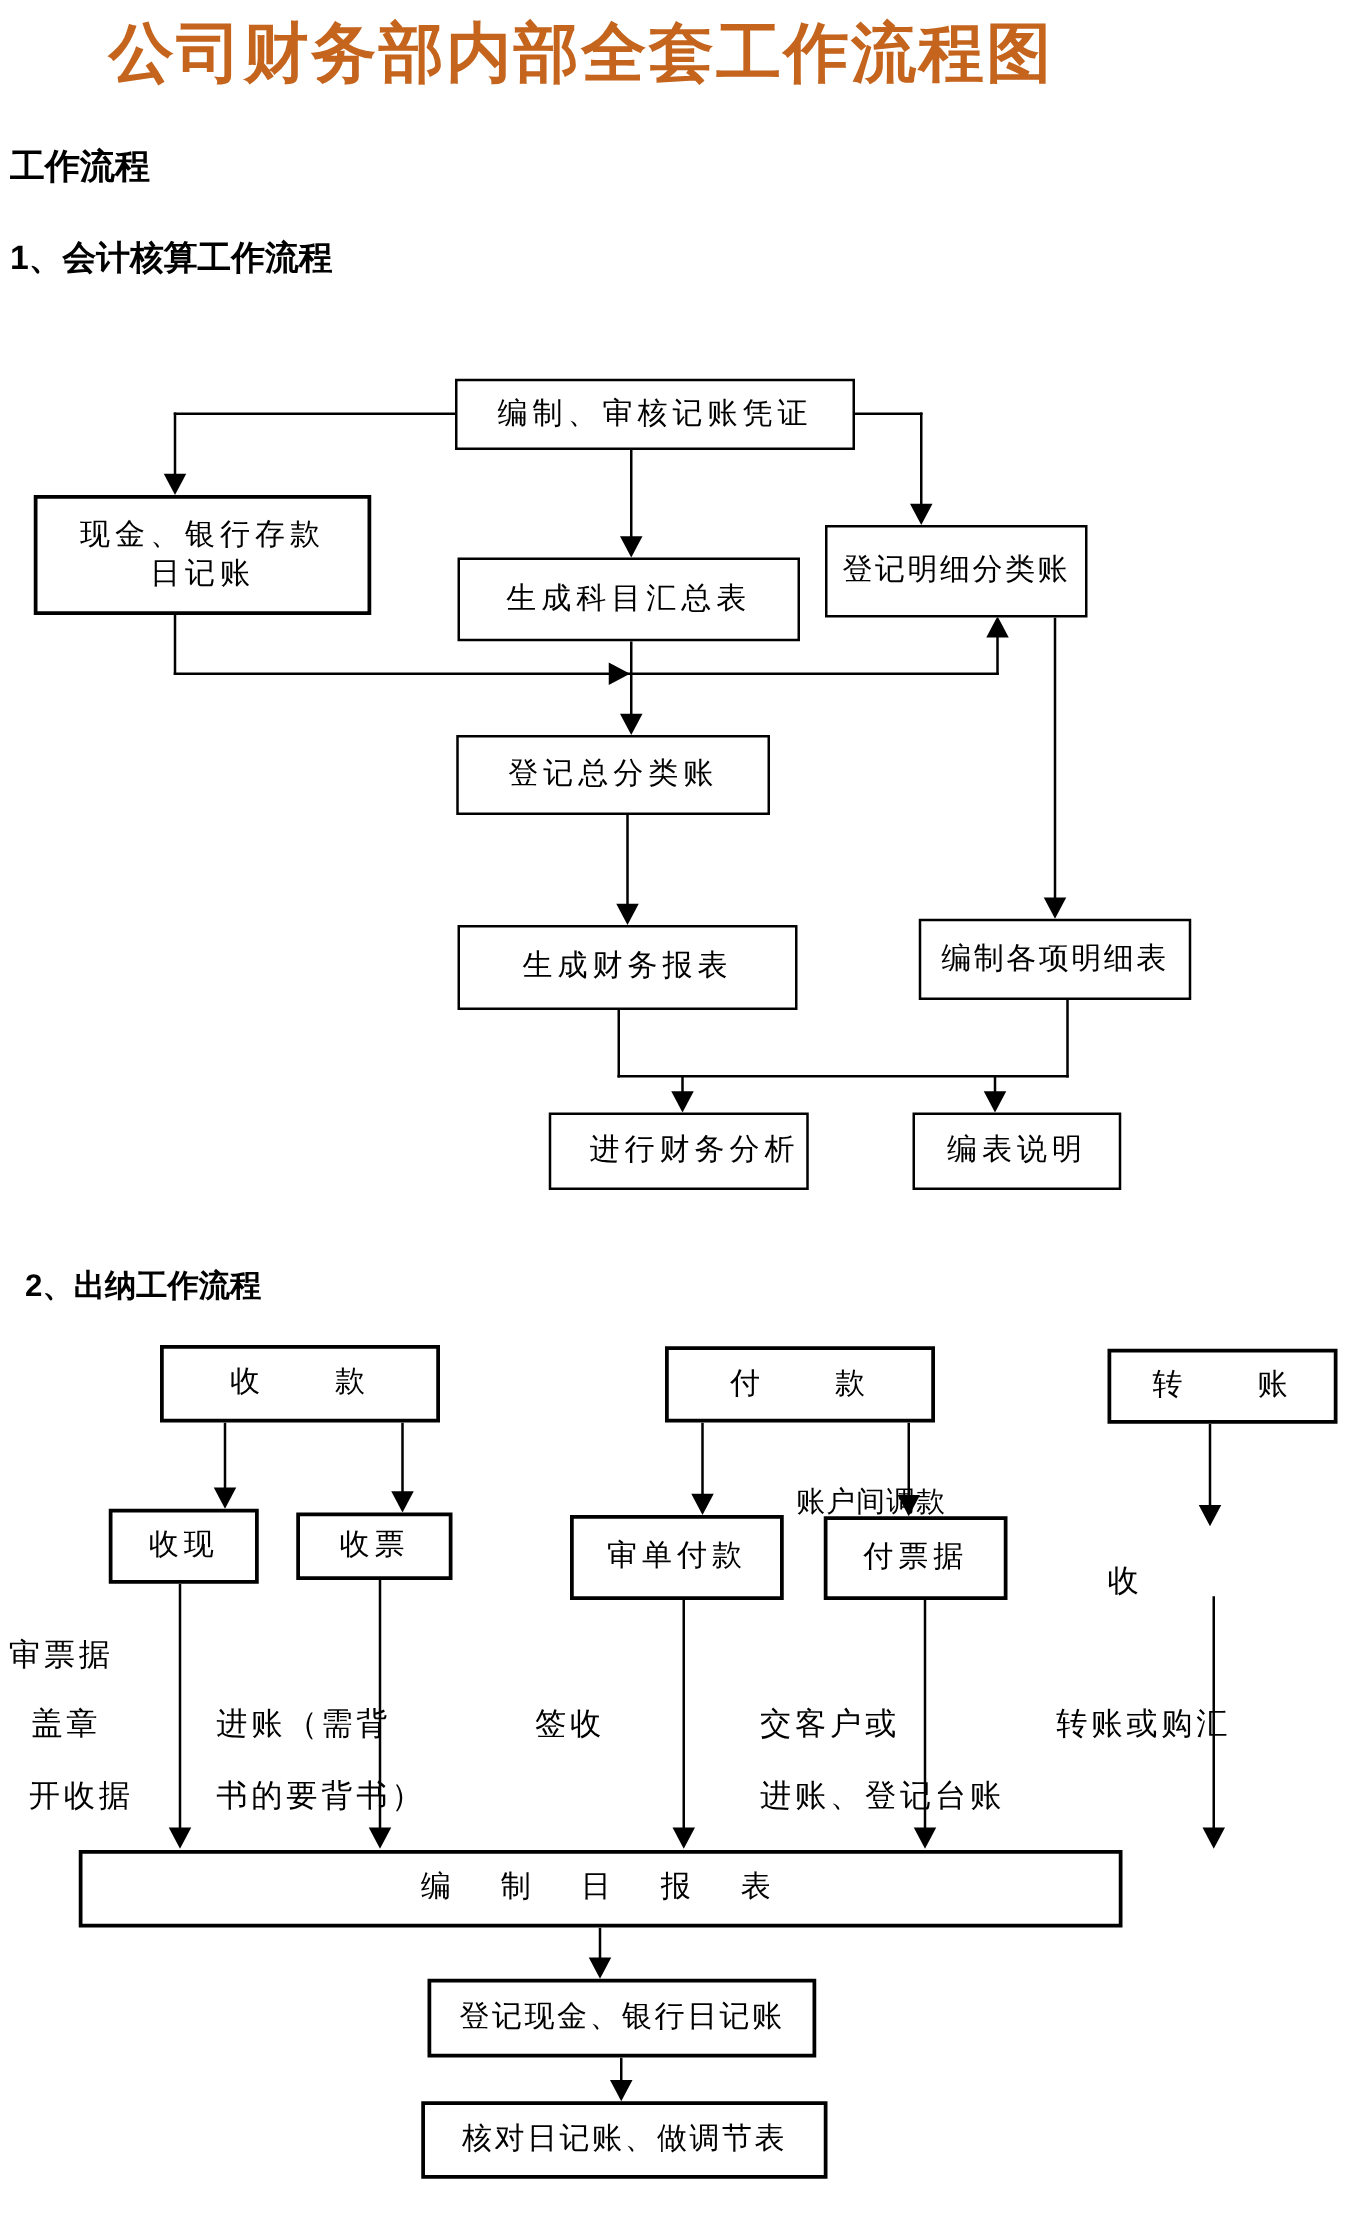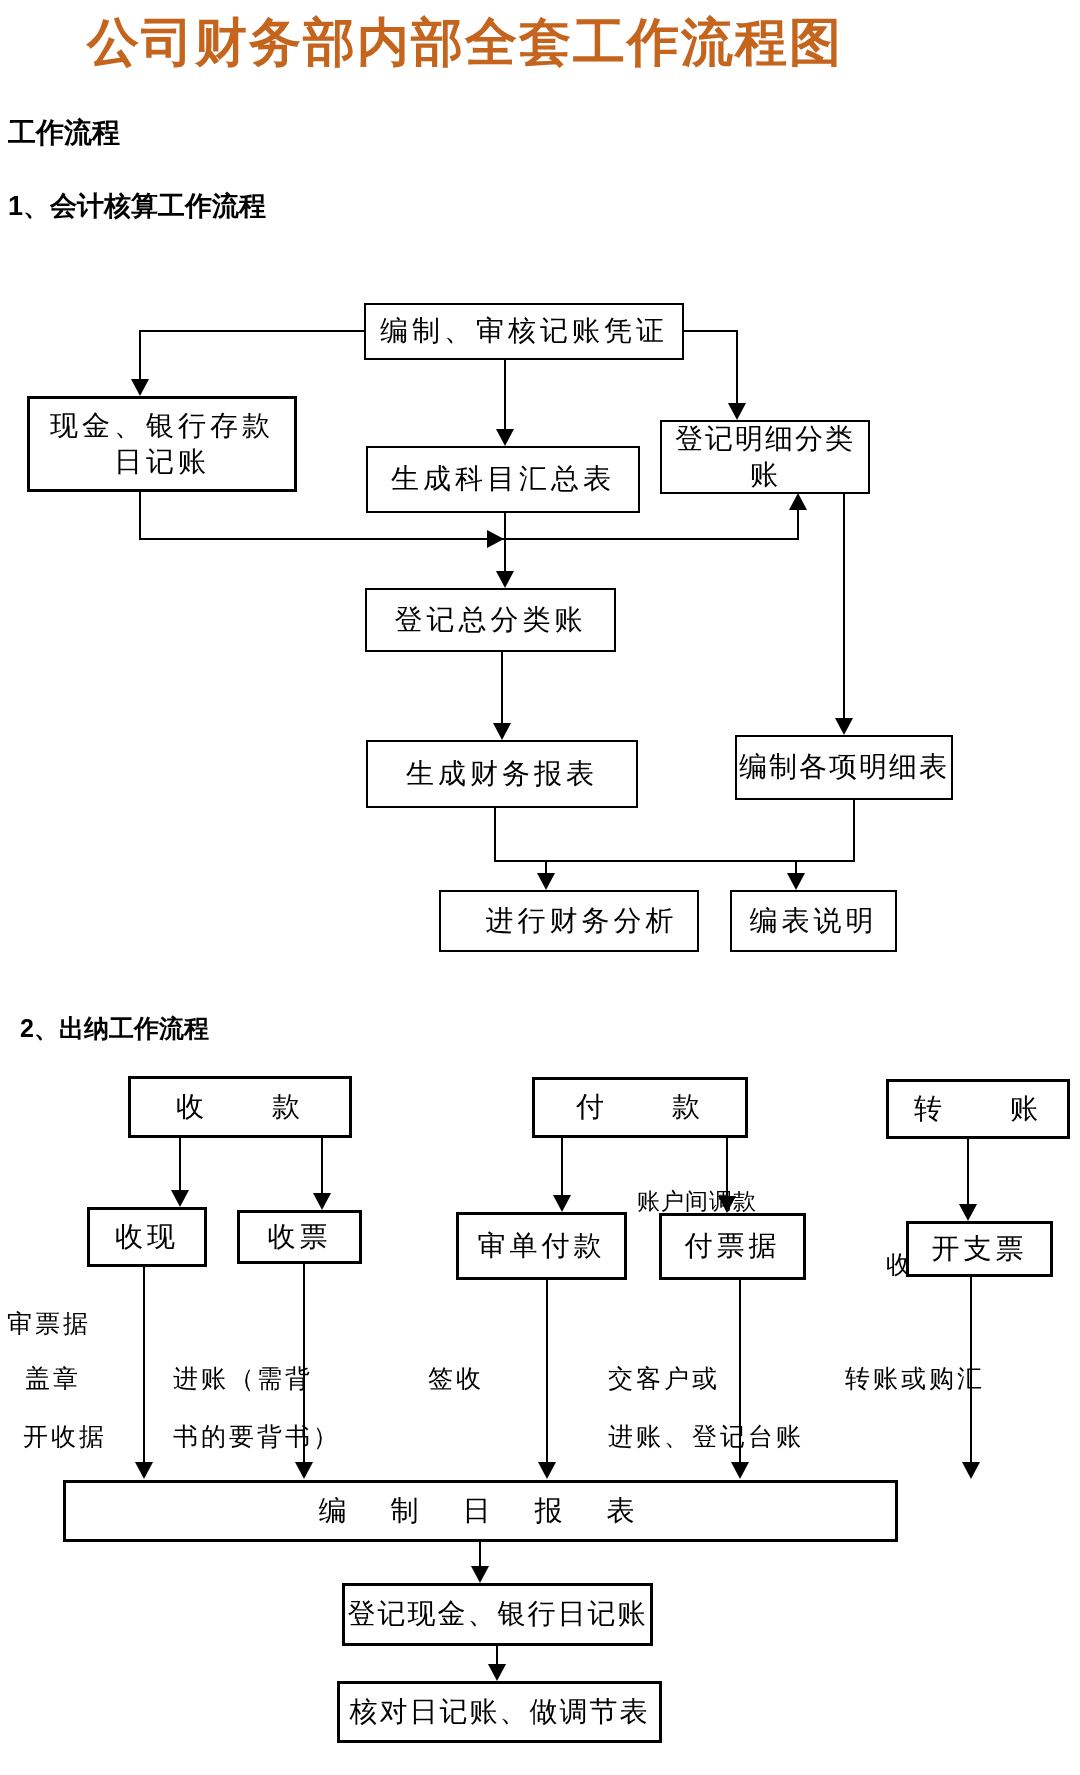--- a/index.html
+++ b/index.html
@@ -5,21 +5,21 @@
   html,body{margin:0;padding:0;background:#fff;}
   .page{position:relative;width:1080px;height:1775px;background:#fff;overflow:hidden;
         font-family:"Liberation Serif",serif;color:#000;}
   .title{position:absolute;top:8px;left:0;width:930px;text-align:center;
          font-family:"Liberation Sans",sans-serif;font-weight:bold;font-size:52px;
          letter-spacing:2px;}
   .h1{position:absolute;left:8px;top:114px;font-family:"Liberation Sans",sans-serif;
       font-weight:bold;font-size:28px;}
   .h2{position:absolute;font-family:"Liberation Sans",sans-serif;font-weight:bold;}
   .b{position:absolute;border:2px solid #000;background:#fff;display:flex;
-     align-items:center;justify-content:center;text-align:center;font-size:28px;
+     align-items:center;justify-content:center;text-align:center;font-size:24px;
      letter-spacing:4px;line-height:1.3;box-sizing:border-box;font-family:Liberation Serif, serif;}
   .b3{border-width:3px;}
   .col{flex-direction:column;}
   .v{position:absolute;width:2px;background:#000;}
   .h{position:absolute;height:2px;background:#000;}
   .ad{position:absolute;width:0;height:0;border-left:9px solid transparent;
       border-right:9px solid transparent;border-top:17px solid #000;}
   .au{position:absolute;width:0;height:0;border-left:9px solid transparent;
       border-right:9px solid transparent;border-bottom:17px solid #000;}
   .ar{position:absolute;width:0;height:0;border-top:9px solid transparent;
@@ -73,21 +73,21 @@
   <div class="b" style="left:364px;top:303px;width:320px;height:57px;">编制、审核记账凭证</div>
   <div class="b" style="left:366px;top:446px;width:274px;height:67px;">生成科目汇总表</div>
   <div class="b b3 col" style="left:27px;top:396px;width:270px;height:96px;">
     <span>现金、银行存款</span>
     <span>日记账</span>
   </div>
   <div class="b" style="left:660px;top:420px;width:210px;height:74px;letter-spacing:2px;">登记明细分类账</div>
   <div class="b" style="left:365px;top:588px;width:251px;height:64px;">登记总分类账</div>
   <div class="b" style="left:366px;top:740px;width:272px;height:68px;">生成财务报表</div>
   <div class="b" style="left:735px;top:735px;width:218px;height:65px;letter-spacing:2px;">编制各项明细表</div>
-  <div class="b" style="left:439px;top:890px;width:260px;height:62px;padding-left:25px;">进行财务分析</div>
+  <div class="b" style="left:439px;top:890px;width:208px;height:62px;padding-left:25px;">进行财务分析</div>
   <div class="b" style="left:730px;top:890px;width:167px;height:62px;">编表说明</div>
 
   <div class="lb" style="left:637px;top:1186px;font-size:23px;letter-spacing:1px;">账户间调款</div>
   <div class="lb" style="left:886px;top:1248px;">收</div>
 
   <div class="v" style="left:179px;top:1138px;height:53px;"></div>
   <div class="ad" style="left:171px;top:1190px;"></div>
   <div class="v" style="left:321px;top:1138px;height:56px;"></div>
   <div class="ad" style="left:313px;top:1193px;"></div>
   <div class="v" style="left:561px;top:1138px;height:58px;"></div>
@@ -113,21 +113,20 @@
   <div class="v" style="left:496px;top:1646px;height:21px;"></div>
   <div class="ad" style="left:488px;top:1664px;"></div>
 
   <div class="b b3" style="left:128px;top:1076px;width:224px;height:62px;">收　　款</div>
   <div class="b b3" style="left:532px;top:1077px;width:216px;height:61px;">付　　款</div>
   <div class="b b3" style="left:886px;top:1079px;width:184px;height:60px;">转　　账</div>
   <div class="b b3" style="left:87px;top:1207px;width:120px;height:60px;">收现</div>
   <div class="b b3" style="left:237px;top:1210px;width:125px;height:54px;">收票</div>
   <div class="b b3" style="left:456px;top:1212px;width:171px;height:68px;">审单付款</div>
   <div class="b b3" style="left:659px;top:1213px;width:147px;height:67px;">付票据</div>
-  <div class="b b3" style="left:906px;top:1221px;width:147px;height:56px;">开支票</div>
   <div class="b b3" style="left:63px;top:1480px;width:835px;height:62px;letter-spacing:8px;">编　制　日　报　表</div>
   <div class="b b3" style="left:342px;top:1583px;width:311px;height:63px;letter-spacing:2px;">登记现金、银行日记账</div>
   <div class="b b3" style="left:337px;top:1681px;width:325px;height:62px;letter-spacing:2px;">核对日记账、做调节表</div>
 
   <div class="lb" style="left:7px;top:1307px;">审票据</div>
   <div class="lb" style="left:25px;top:1362px;">盖章</div>
   <div class="lb" style="left:23px;top:1420px;">开收据</div>
   <div class="lb" style="left:173px;top:1362px;">进账（需背</div>
   <div class="lb" style="left:173px;top:1420px;">书的要背书）</div>
   <div class="lb" style="left:428px;top:1362px;">签收</div>

